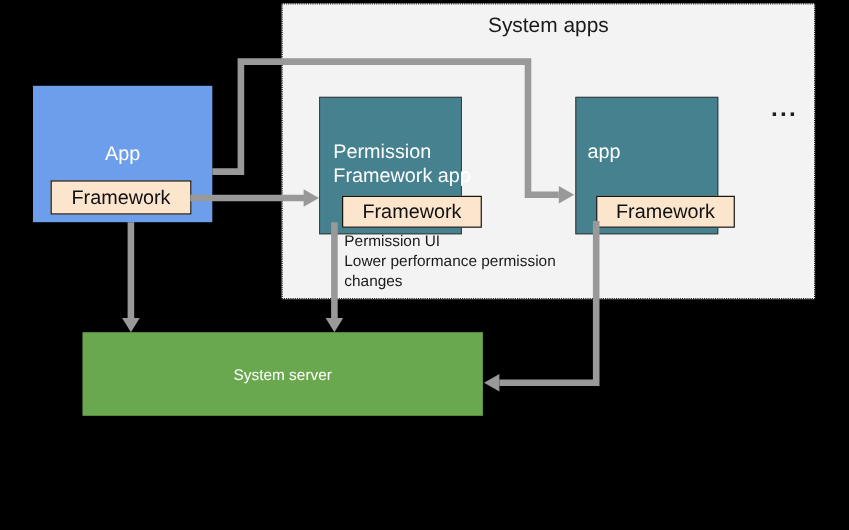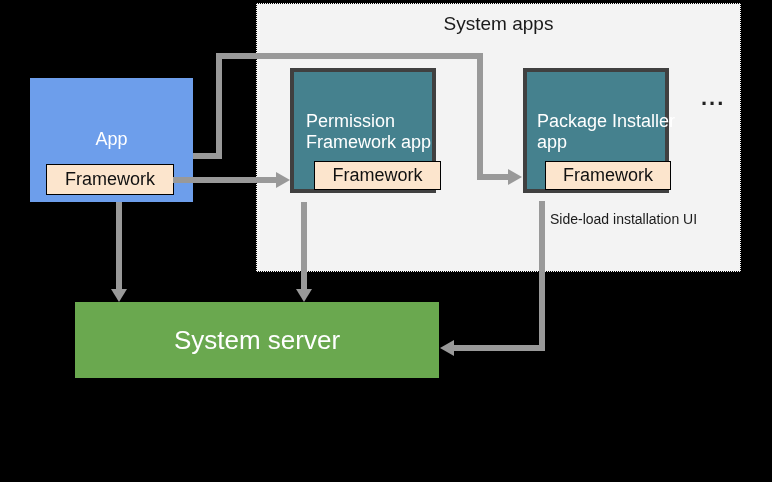--- a/index.html
+++ b/index.html
@@ -55,23 +55,23 @@
   #app-label {
     position: absolute;
     left: 0; top: 51px; width: 100%;
     text-align: center;
     font-size: 18px;
     color: #ffffff;
   }
   #app-fw { left: 16px; top: 86px; width: 128px; height: 31px; }
   .teal-box {
     background: #45818e;
-    border: 4px solid #404040;
-    width: 146px; height: 125px;
-    top: 68px;
+    border: 1px solid #404040;
+    width: 130px; height: 125px;
+    top: 88px;
   }
   #pc-box { left: 290px; }
   #pi-box { left: 523px; }
   .teal-label {
     position: absolute;
     left: 12px; top: 39px;
     font-size: 18px;
     line-height: 21px;
     color: #ffffff;
     white-space: nowrap;
@@ -80,21 +80,21 @@
   #pc-fw { left: 20px; top: 89px; width: 127px; height: 29px; }
   #pi-fw { left: 18px; top: 89px; width: 126px; height: 29px; }
   #server-box {
     left: 75px; top: 302px;
     width: 364px; height: 76px;
     background: #6aa84f;
     display: flex;
     align-items: center;
     justify-content: center;
   }
-  #server-label { font-size: 26px; color: #ffffff; text-align: right; }
+  #server-label { font-size: 14px; color: #ffffff; text-align: right; }
   .note {
     position: absolute;
     font-size: 14px;
     line-height: 18px;
     color: #1a1a1a;
   }
   .note .line { display: block; }
   #note-pc { left: 313px; top: 210px; }
   #note-pi { left: 550px; top: 210px; }
   #arrow-layer {
@@ -128,30 +128,31 @@
       <span class="line">Permission</span>
       <span class="line">Framework app</span>
     </div>
     <div id="pc-fw" class="fw-box">
       <span>Framework</span>
     </div>
   </div>
 
   <div id="pi-box" class="node teal-box">
     <div class="teal-label" style="left:10px;">
-      <span class="line">Package Installer</span>
       <span class="line">app</span>
     </div>
     <div id="pi-fw" class="fw-box">
       <span>Framework</span>
     </div>
   </div>
 
-  <div id="note-pi" class="note">
-    <span class="line">Side-load installation UI</span>
+  <div id="note-pc" class="note">
+    <span class="line">Permission UI</span>
+    <span class="line">Lower performance permission</span>
+    <span class="line">changes</span>
   </div>
 
   <div id="server-box" class="node">
     <div id="server-label">System server</div>
   </div>
 
   <svg id="arrow-layer" viewBox="0 0 772 482">
 
     <g>
       <path d="M193 156 H219 V56 H480 V177 H508"></path>

